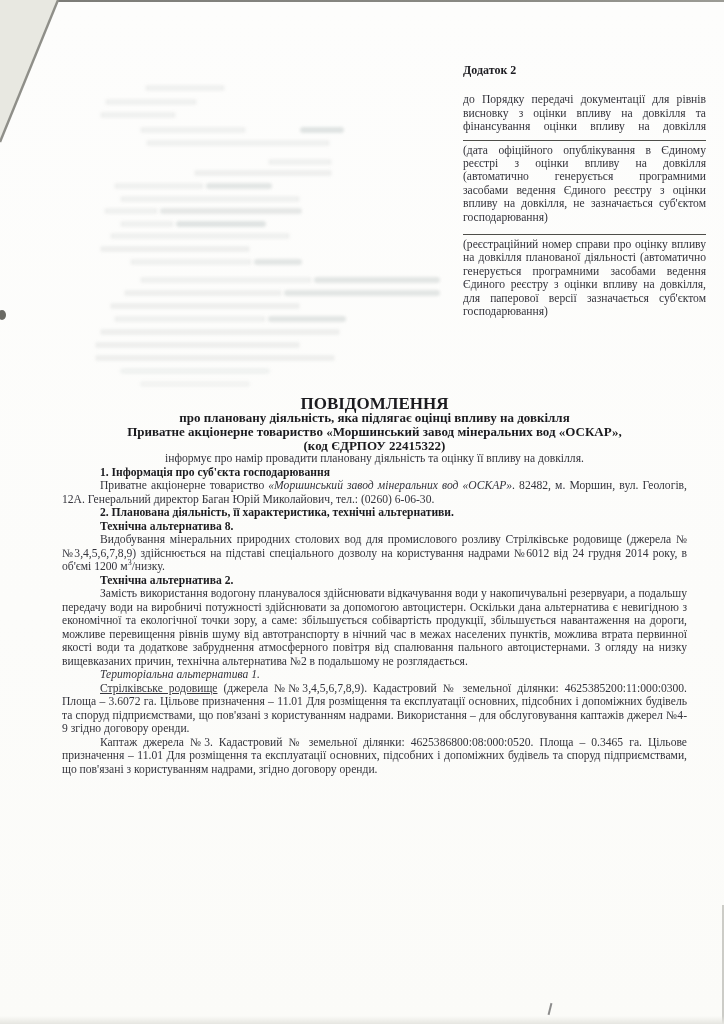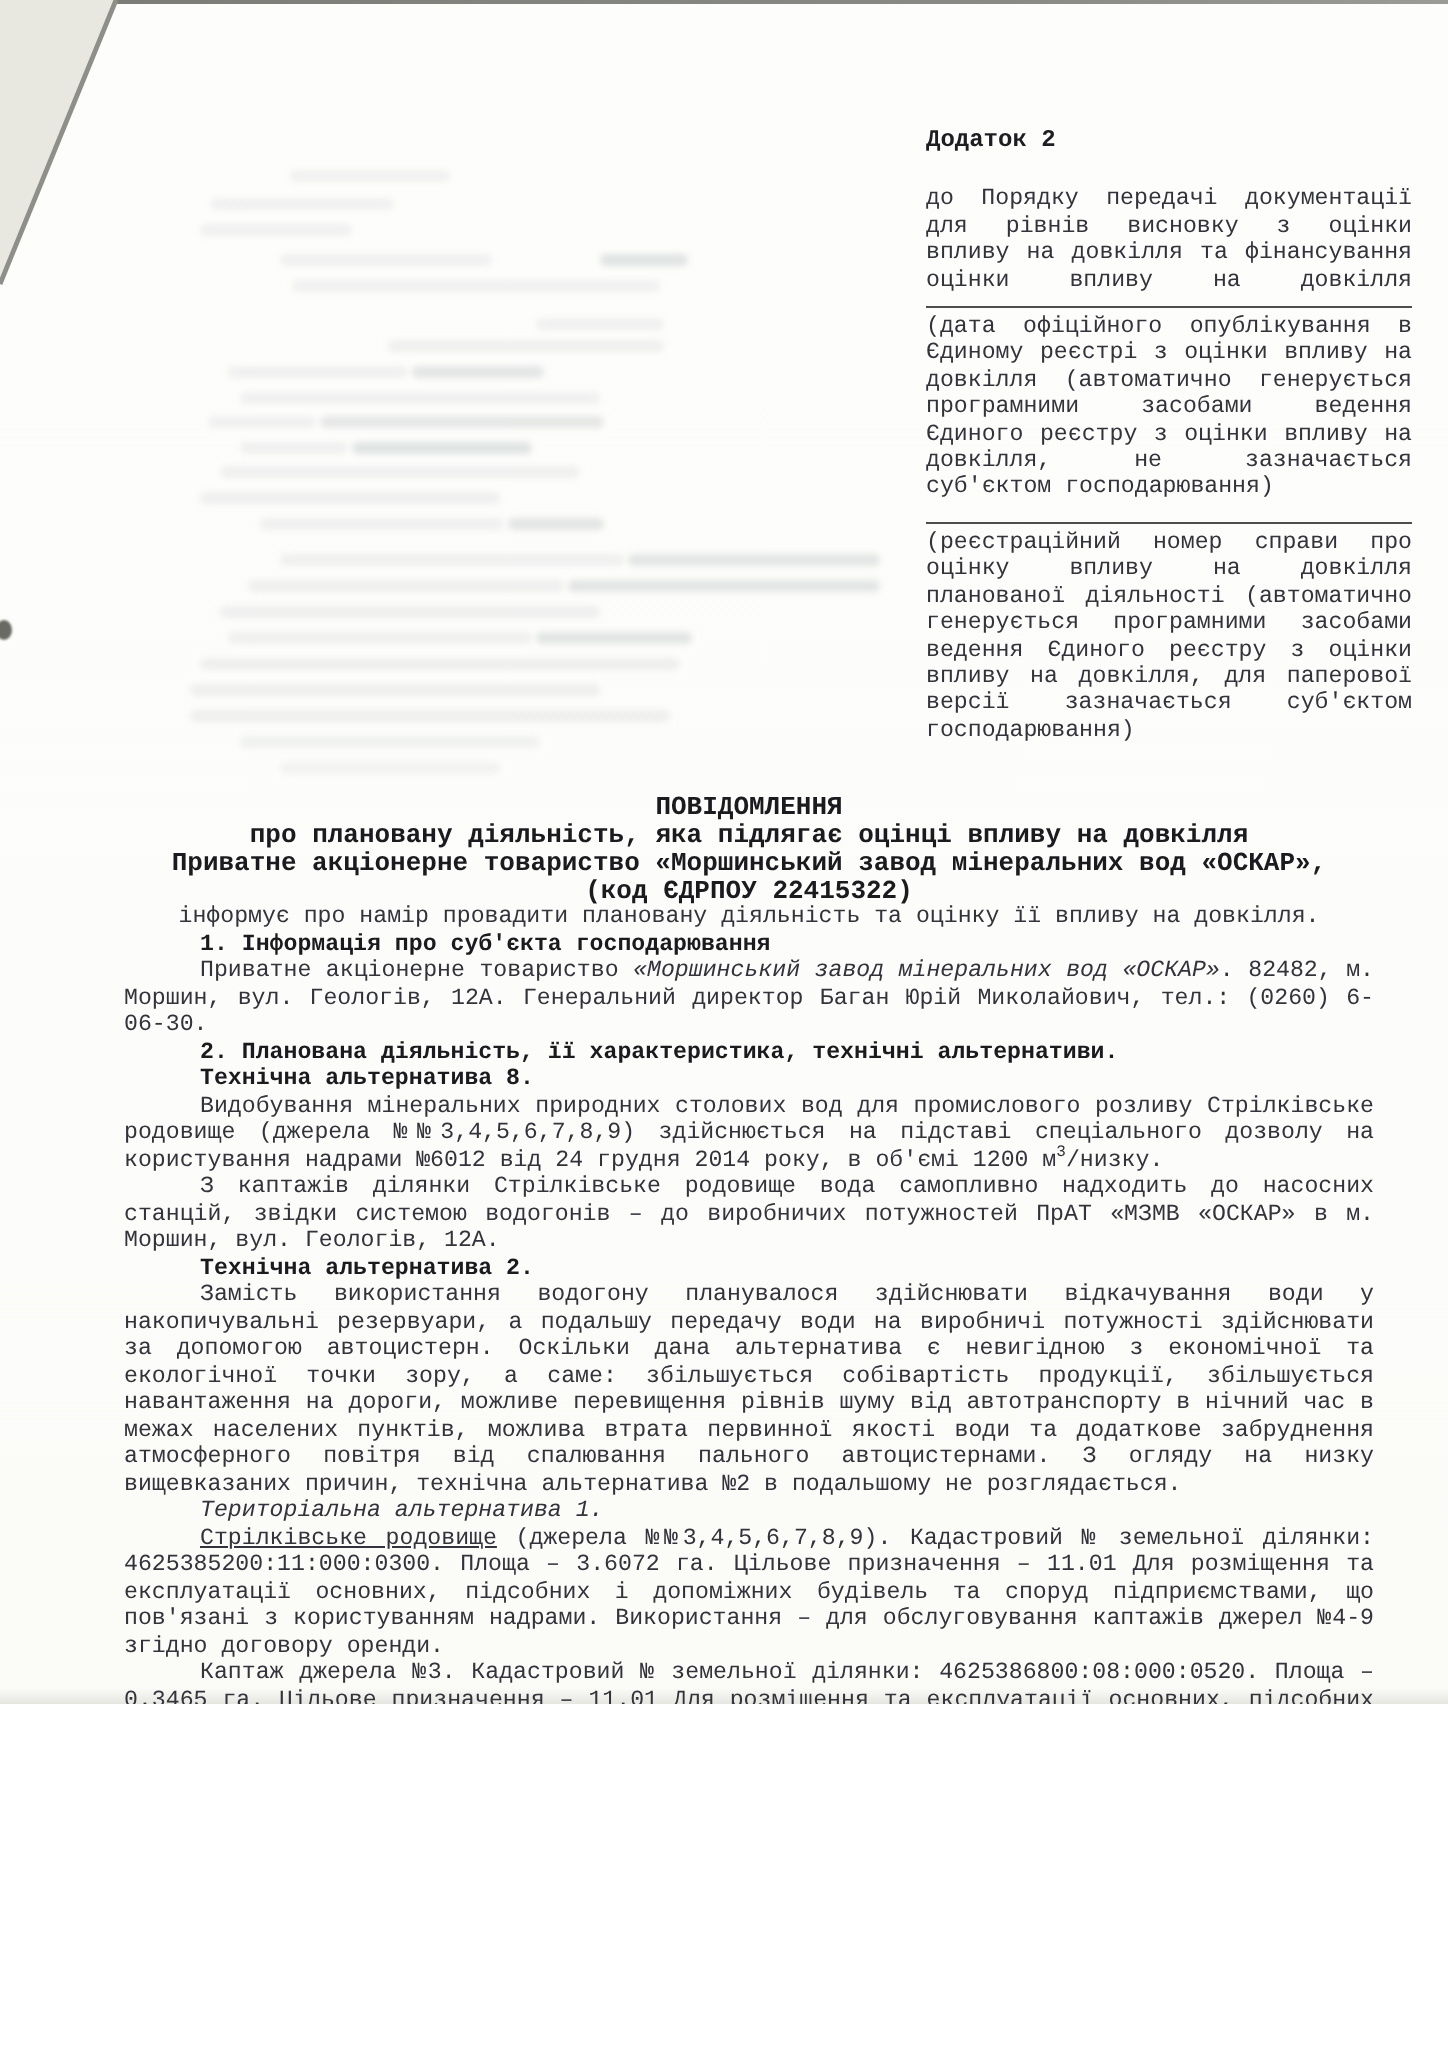--- a/index.html
+++ b/index.html
@@ -1,21 +1,21 @@
 <!DOCTYPE html>
 <html><head>
 <meta charset="utf-8">
 <style>
   html,body{margin:0;padding:0;background:#ffffff;}
   .page{
     position:relative;
-    width:724px;height:852px;
+    width:724px;height:1024px;
     background:linear-gradient(180deg,#fdfdfc 0%,#fcfcfa 60%,#fbfbf8 100%);
     overflow:hidden;
-    font-family:Liberation Mono, monospace;
+    font-family:Liberation Serif, serif;
     color:#2f2f36;
   }
   
   .top-edge-line{position:absolute;top:0;left:0;width:724px;height:2px;
     background:linear-gradient(90deg,#63635e 0%,#6d6d68 35%,#76766f 70%,#8a8a83 100%);opacity:.85;}
   .corner-svg{position:absolute;top:0;left:0;}
   .edge-dot{position:absolute;left:-2px;top:310px;width:8px;height:10px;border-radius:50%;
     background:#6a6a64;filter:blur(.6px);}
   .slash-mark{position:absolute;left:549px;top:1003px;width:2px;height:12px;
     background:#8b8b8b;transform:rotate(14deg);filter:blur(.4px);}
@@ -35,21 +35,21 @@
   .appendix .p-order{text-align-last:justify;}
   .rule{border:0;border-top:1.2px solid #4e4e4a;margin:6px 0 3px 0;height:0;}
   .rule2{margin-top:10px;}
   
   .main{
     position:absolute;left:62px;top:397px;width:625px;
     font-size:11.6px;line-height:13.5px;text-align:justify;color:#33333b;
   }
   .t-center{text-align:center;text-indent:0;}
   .t-bold{font-weight:bold;color:#1b1b1f;}
-  .title-main{font-size:13px;line-height:14px;}
+  .title-main{font-size:17px;line-height:14px;}
   .title-sub{font-size:13px;line-height:13.8px;}
   .main p{margin:0;}
   .indent{text-indent:38px;}
   .head{font-weight:bold;color:#1b1b1f;}
   .ital{font-style:italic;}
   .underl{text-decoration:underline;}
   sup{font-size:8px;line-height:0;}
 </style>
 </head>
 <body>
@@ -114,21 +114,20 @@
     <p class="t-center t-bold title-sub">Приватне акціонерне товариство «Моршинський завод мінеральних вод «ОСКАР»,</p>
     <p class="t-center t-bold title-sub">(код ЄДРПОУ 22415322)</p>
     <p class="t-center">інформує про намір провадити плановану діяльність та оцінку її впливу на довкілля.</p>
 
     <p class="indent head">1. Інформація про суб'єкта господарювання</p>
     <p class="indent"><span>Приватне акціонерне товариство </span><span class="ital">«Моршинський завод мінеральних вод «ОСКАР»</span><span>. 82482, м. Моршин, вул. Геологів, 12А. Генеральний директор Баган Юрій Миколайович, тел.: (0260) 6-06-30.</span></p>
 
     <p class="indent head">2. Планована діяльність, її характеристика, технічні альтернативи.</p>
     <p class="indent head">Технічна альтернатива 8.</p>
     <p class="indent"><span>Видобування мінеральних природних столових вод для промислового розливу Стрілківське родовище (джерела №№3,4,5,6,7,8,9) здійснюється на підставі спеціального дозволу на користування надрами №6012 від 24 грудня 2014 року, в об'ємі 1200 м</span><sup>3</sup><span>/низку.</span></p>
-    <p class="indent">З каптажів ділянки Стрілківське родовище вода самопливно надходить до насосних станцій, звідки системою водогонів – до виробничих потужностей ПрАТ «МЗМВ «ОСКАР» в м. Моршин, вул. Геологів, 12А.</p>
     <p class="indent head">Технічна альтернатива 2.</p>
     <p class="indent">Замість використання водогону планувалося здійснювати відкачування води у накопичувальні резервуари, а подальшу передачу води на виробничі потужності здійснювати за допомогою автоцистерн. Оскільки дана альтернатива є невигідною з економічної та екологічної точки зору, а саме: збільшується собівартість продукції, збільшується навантаження на дороги, можливе перевищення рівнів шуму від автотранспорту в нічний час в межах населених пунктів, можлива втрата первинної якості води та додаткове забруднення атмосферного повітря від спалювання пального автоцистернами. З огляду на низку вищевказаних причин, технічна альтернатива №2 в подальшому не розглядається.</p>
 
     <p class="indent ital">Територіальна альтернатива 1.</p>
     <p class="indent"><span class="underl">Стрілківське родовище</span><span> (джерела №№3,4,5,6,7,8,9). Кадастровий № земельної ділянки: 4625385200:11:000:0300. Площа – 3.6072 га. Цільове призначення – 11.01 Для розміщення та експлуатації основних, підсобних і допоміжних будівель та споруд підприємствами, що пов'язані з користуванням надрами. Використання – для обслуговування каптажів джерел №4-9 згідно договору оренди.</span></p>
     <p class="indent">Каптаж джерела №3. Кадастровий № земельної ділянки: 4625386800:08:000:0520. Площа – 0.3465 га. Цільове призначення – 11.01 Для розміщення та експлуатації основних, підсобних і допоміжних будівель та споруд підприємствами, що пов'язані з користуванням надрами, згідно договору оренди.</p>
   </div>
 </div>
 
 </body></html>

